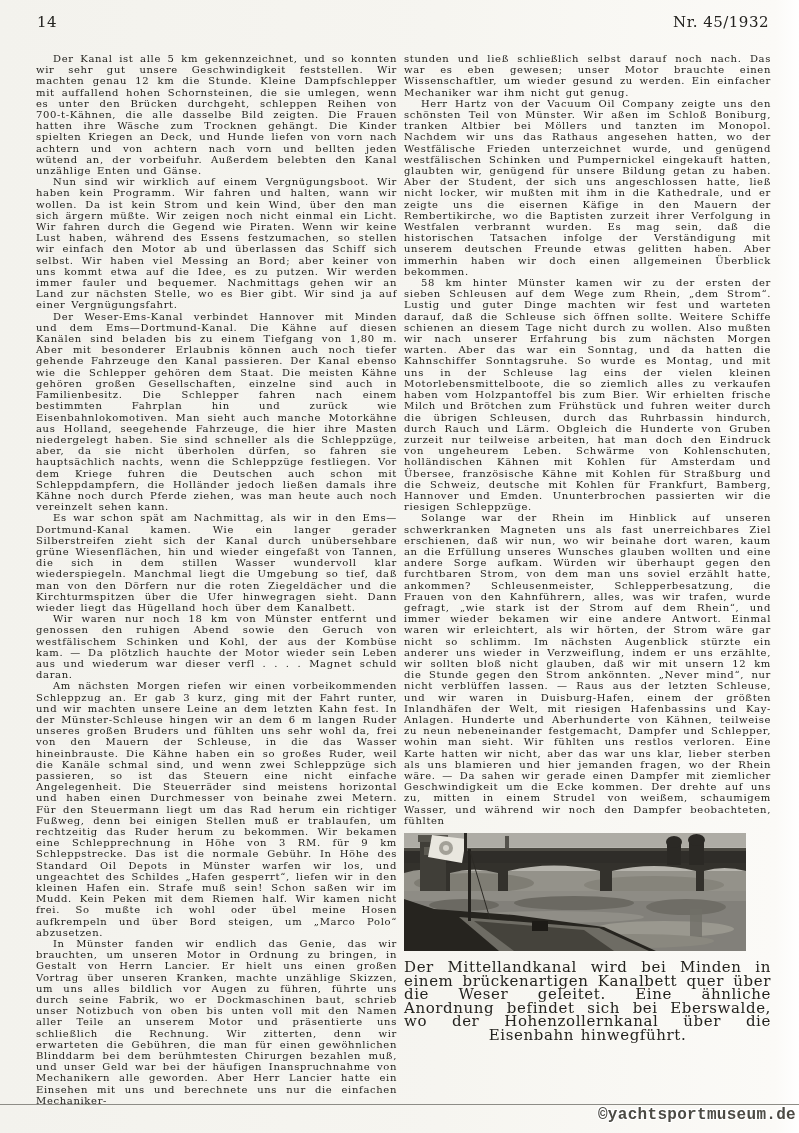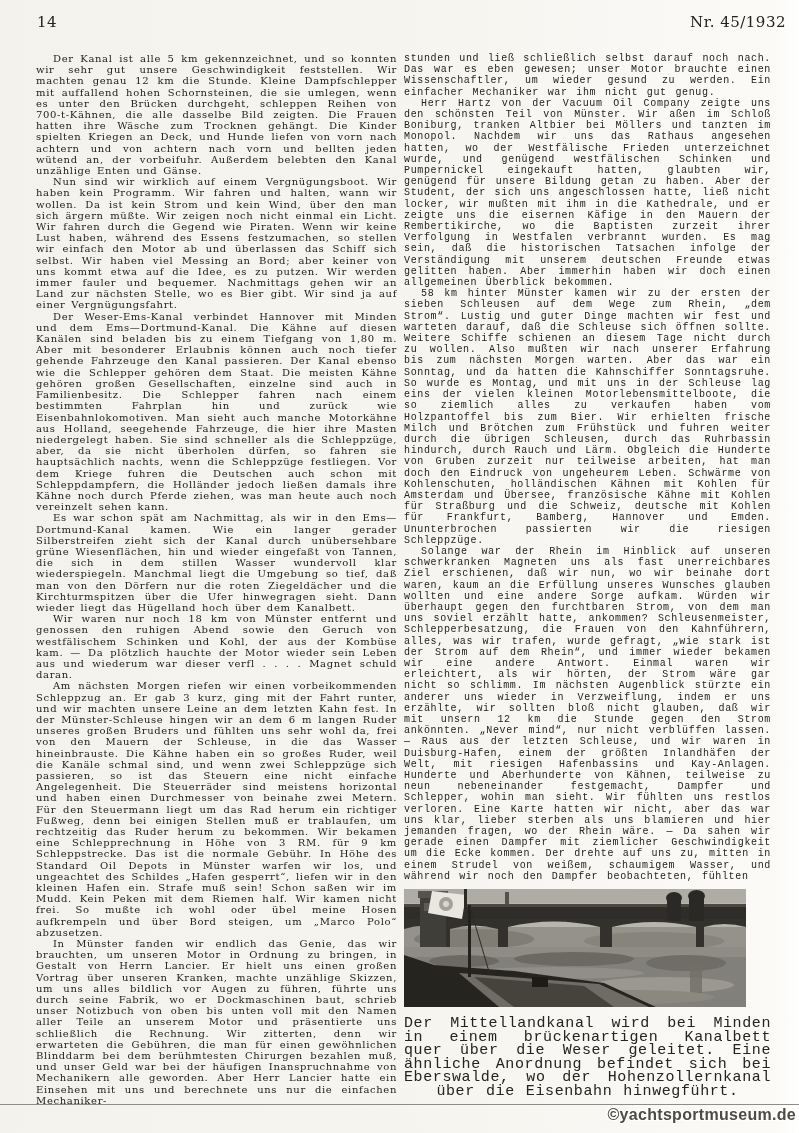--- a/index.html
+++ b/index.html
@@ -6,45 +6,45 @@
   .page {
     position:relative; width:799px; height:1133px; margin:0 auto;
     background:linear-gradient(90deg,#f3f2ed 0%, #f6f5f0 55%, #fbfaf7 97%, #ffffff 100%);
     overflow:hidden; color:#1f1e1b;
     font-family:"DejaVu Serif", serif;
   }
   .hdr {
     position:absolute; top:13px; font-size:15px; letter-spacing:0.5px; color:#23221f;
   }
   .hdr.left { left:37px; }
-  .hdr.right { right:13px; }
+  .hdr.right { right:30px; }
   .col { position:absolute; top:53px; }
   .col-left  { left:36px;  width:361px; }
-  .col-right { left:404px; width:367px;font-family:Liberation Mono, monospace; }
+  .col-right { left:404px; width:367px; }
   p.para {
     margin:0; text-align:justify; text-indent:17px;
     font-size:10px; line-height:11.2px;
     letter-spacing:0.65px; word-spacing:2px; color:#24231f;
   }
   p.para.no-indent { text-indent:0; }
   .photo-wrap { margin-top:7px; width:342px; height:118px; }
   .photo-wrap svg { display:block; width:342px; height:118px; }
   .caption {
     margin:10px 0 0 0; width:367px;
     text-align:justify; text-align-last:center;
     font-size:15px; line-height:13.5px;
     letter-spacing:0.6px; word-spacing:1.5px; color:#24231f;
   }
   .footer-rule {
     position:absolute; left:0; right:0; top:1104px;
     border-top:1.5px solid #8d8c86;
   }
   .watermark {
     position:absolute; right:3px; top:1106px;
-    font-family:Liberation Sans, sans-serif; font-weight:bold;
+    font-family:Liberation Mono, monospace; font-weight:bold;
     font-size:16px; letter-spacing:0.3px; color:#4c4b45;
     text-shadow:-1px -1px 0 #fff, 1px -1px 0 #fff, -1px 1px 0 #fff, 1px 1px 0 #fff;
   }
 </style>
 </head>
 <body>
 
 <div class="page">
 
   <div class="hdr left">14</div>

